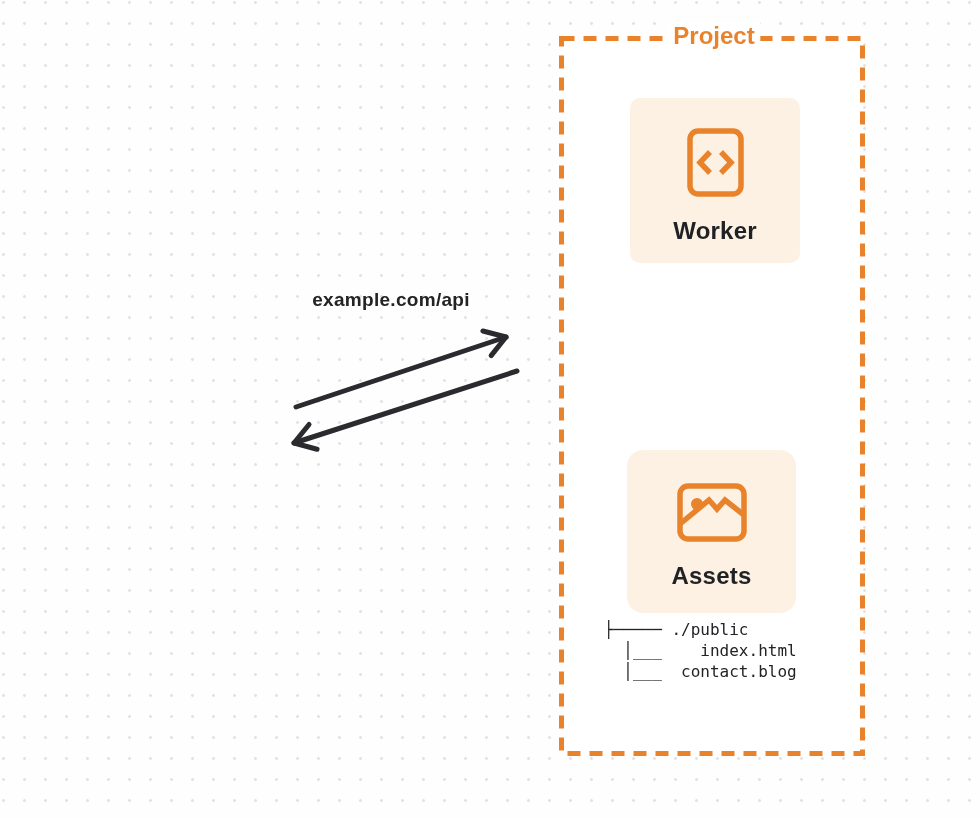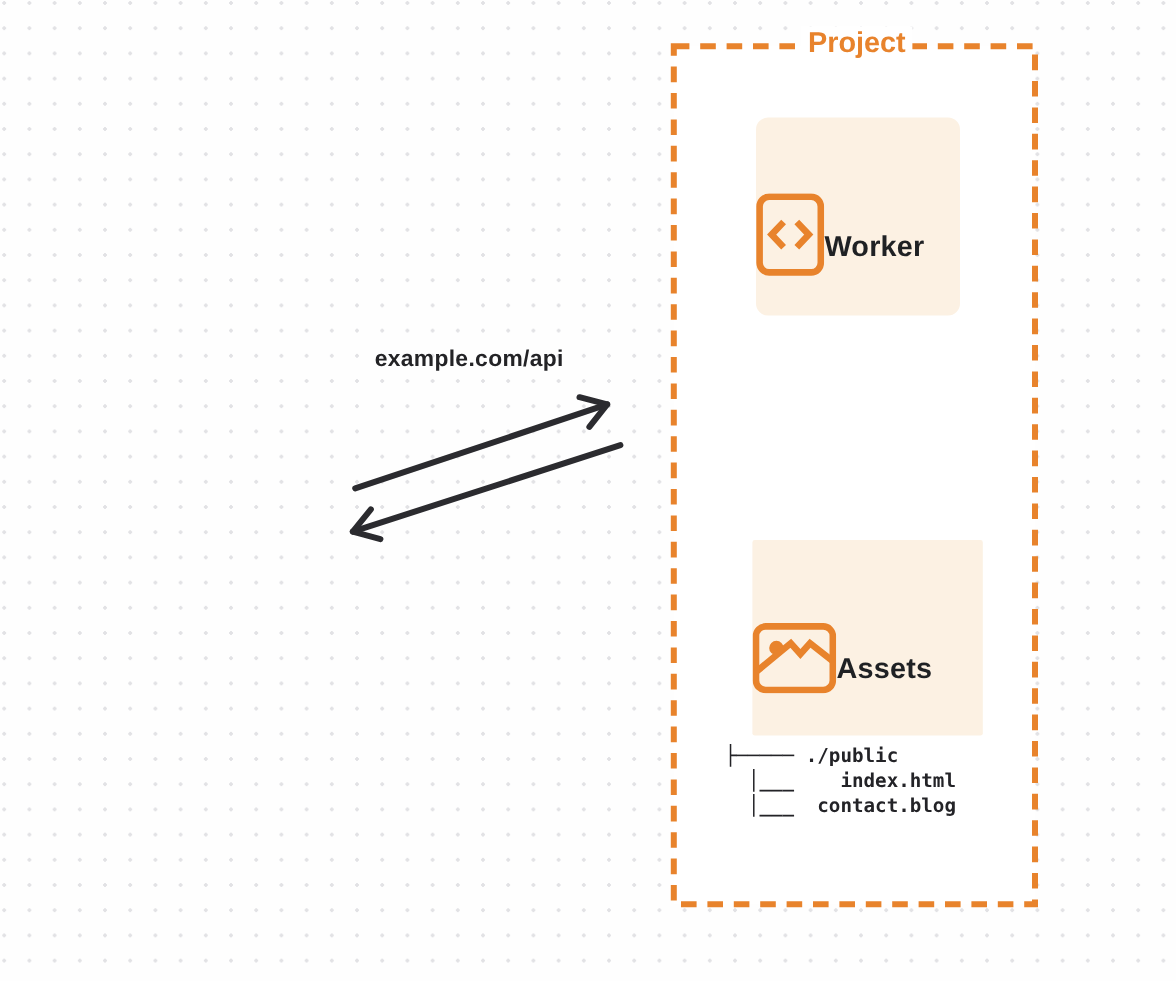--- a/index.html
+++ b/index.html
@@ -21,39 +21,39 @@
     width:980px;height:818px;
     overflow:hidden;
     background-color:#FEFEFE;
     background-image:radial-gradient(circle, var(--dot-gray) 1.3px, transparent 1.5px);
     background-size:21px 21px;
     background-position:14px 13px;
   }
   .overlay{position:absolute;left:0;top:0;width:980px;height:818px;}
   .node{
     position:absolute;
-    display:flex;flex-direction:row;align-items:center;justify-content:flex-start;
+    display:flex;flex-direction:column;align-items:center;justify-content:flex-start;
     box-sizing:border-box;
   }
   .client-node{
     left:82px;top:313px;width:166px;height:165px;
     background:var(--client-gray);
     border-radius:8px;
     justify-content:center;
   }
   .worker-node{
     left:630px;top:98px;width:170px;height:165px;
     background:var(--node-cream);
     border-radius:10px;
     padding-top:30px;
   }
   .assets-node{
-    left:627px;top:450px;width:192px;height:163px;
+    left:627px;top:450px;width:169px;height:163px;
     background:var(--node-cream);
-    border-radius:2px;
+    border-radius:16px;
     padding-top:33px;
   }
   .node-label{
     font-size:24px;font-weight:700;color:var(--text-dark);
     letter-spacing:.2px;
   }
   .worker-node .node-label{margin-top:20px;}
   .assets-node .node-label{margin-top:20px;}
   .request-label{
     position:absolute;left:391px;top:289px;
@@ -66,21 +66,21 @@
     position:absolute;left:714px;top:22px;
     transform:translateX(-50%);
     font-size:24px;font-weight:700;color:var(--accent-orange);
     background:var(--project-fill);
     padding:0 6px;line-height:27px;
     white-space:nowrap;
   }
   .file-tree{
     position:absolute;left:604px;top:619px;margin:0;
     font-family:"DejaVu Sans Mono", monospace;
-    font-size:16px;font-weight:700;line-height:21px;
+    font-size:16px;font-weight:400;line-height:21px;
     color:#232327;white-space:pre;
   }
   .icon-svg{display:block;}
 </style>
 </head>
 <body>
 
 <div class="canvas">
 
   <svg class="overlay" width="980" height="818" viewBox="0 0 980 818" aria-hidden="true">

